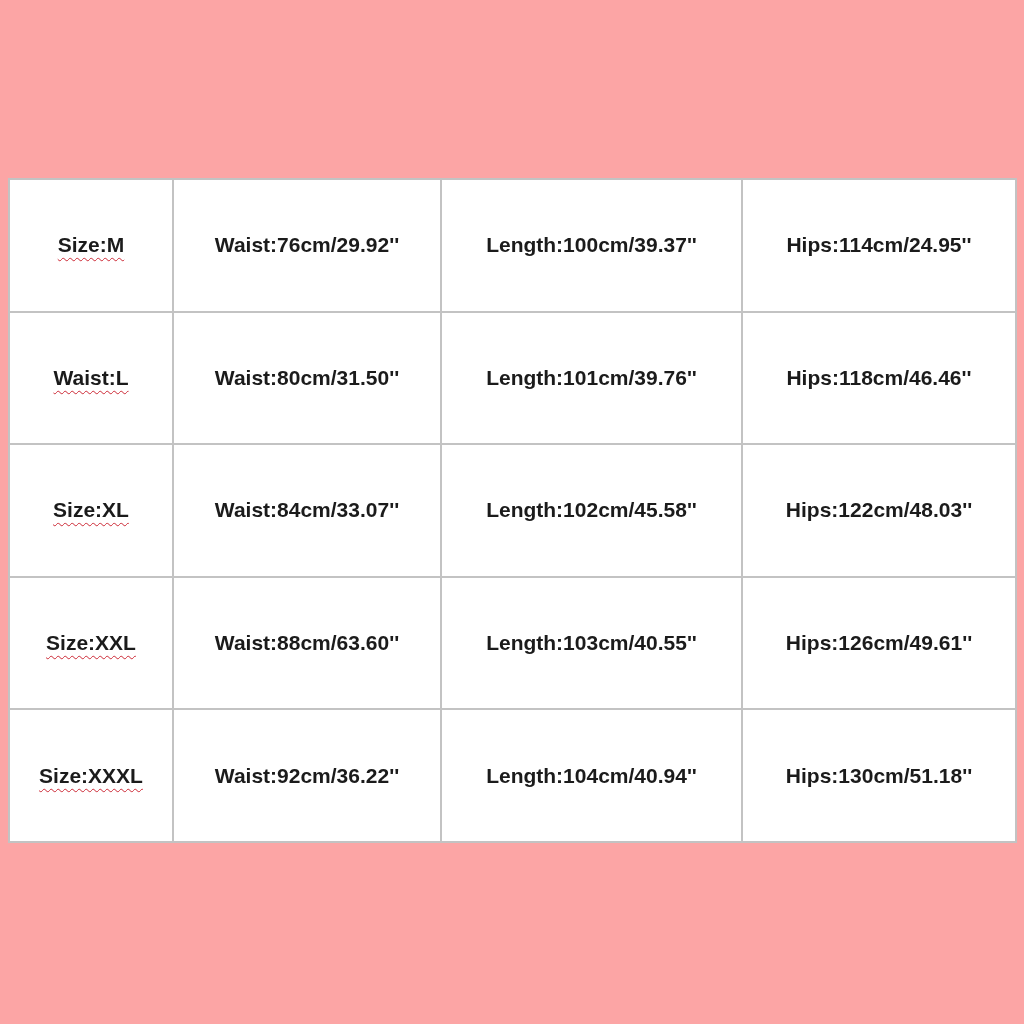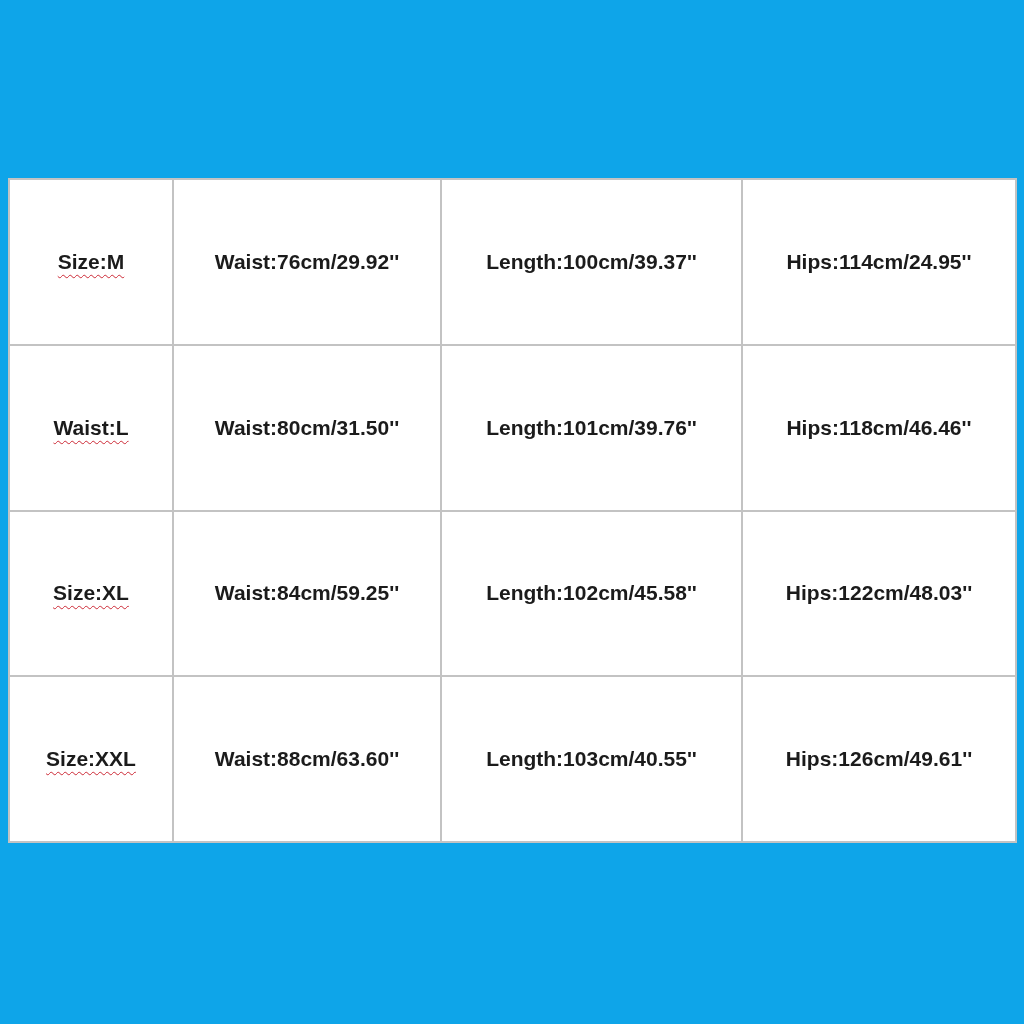--- a/index.html
+++ b/index.html
@@ -9,21 +9,21 @@
     height: 1024px;
     background: #ffffff;
     font-family: "Liberation Sans", "DejaVu Sans", sans-serif;
     overflow: hidden;
   }
 
   .canvas {
     position: relative;
     width: 1024px;
     height: 1024px;
-    background: #0ea5e9;
+    background: #fca5a5;
   }
 
   table.size-chart {
     position: absolute;
     left: 8px;
     top: 178px;
     width: 1007px;
     height: 665px;
     border-collapse: collapse;
     table-layout: fixed;
@@ -74,25 +74,31 @@
         <td><span>Hips:114cm/24.95''</span></td>
       </tr>
       <tr>
         <td><span class="spellcheck">Waist:L</span></td>
         <td><span>Waist:80cm/31.50''</span></td>
         <td><span>Length:101cm/39.76''</span></td>
         <td><span>Hips:118cm/46.46''</span></td>
       </tr>
       <tr>
         <td><span class="spellcheck">Size:XL</span></td>
-        <td><span>Waist:84cm/59.25''</span></td>
+        <td><span>Waist:84cm/33.07''</span></td>
         <td><span>Length:102cm/45.58''</span></td>
         <td><span>Hips:122cm/48.03''</span></td>
       </tr>
       <tr>
         <td><span class="spellcheck">Size:XXL</span></td>
         <td><span>Waist:88cm/63.60''</span></td>
         <td><span>Length:103cm/40.55''</span></td>
         <td><span>Hips:126cm/49.61''</span></td>
       </tr>
+      <tr>
+        <td><span class="spellcheck">Size:XXXL</span></td>
+        <td><span>Waist:92cm/36.22''</span></td>
+        <td><span>Length:104cm/40.94''</span></td>
+        <td><span>Hips:130cm/51.18''</span></td>
+      </tr>
     </tbody>
   </table>
 </div>
 
 </body></html>

